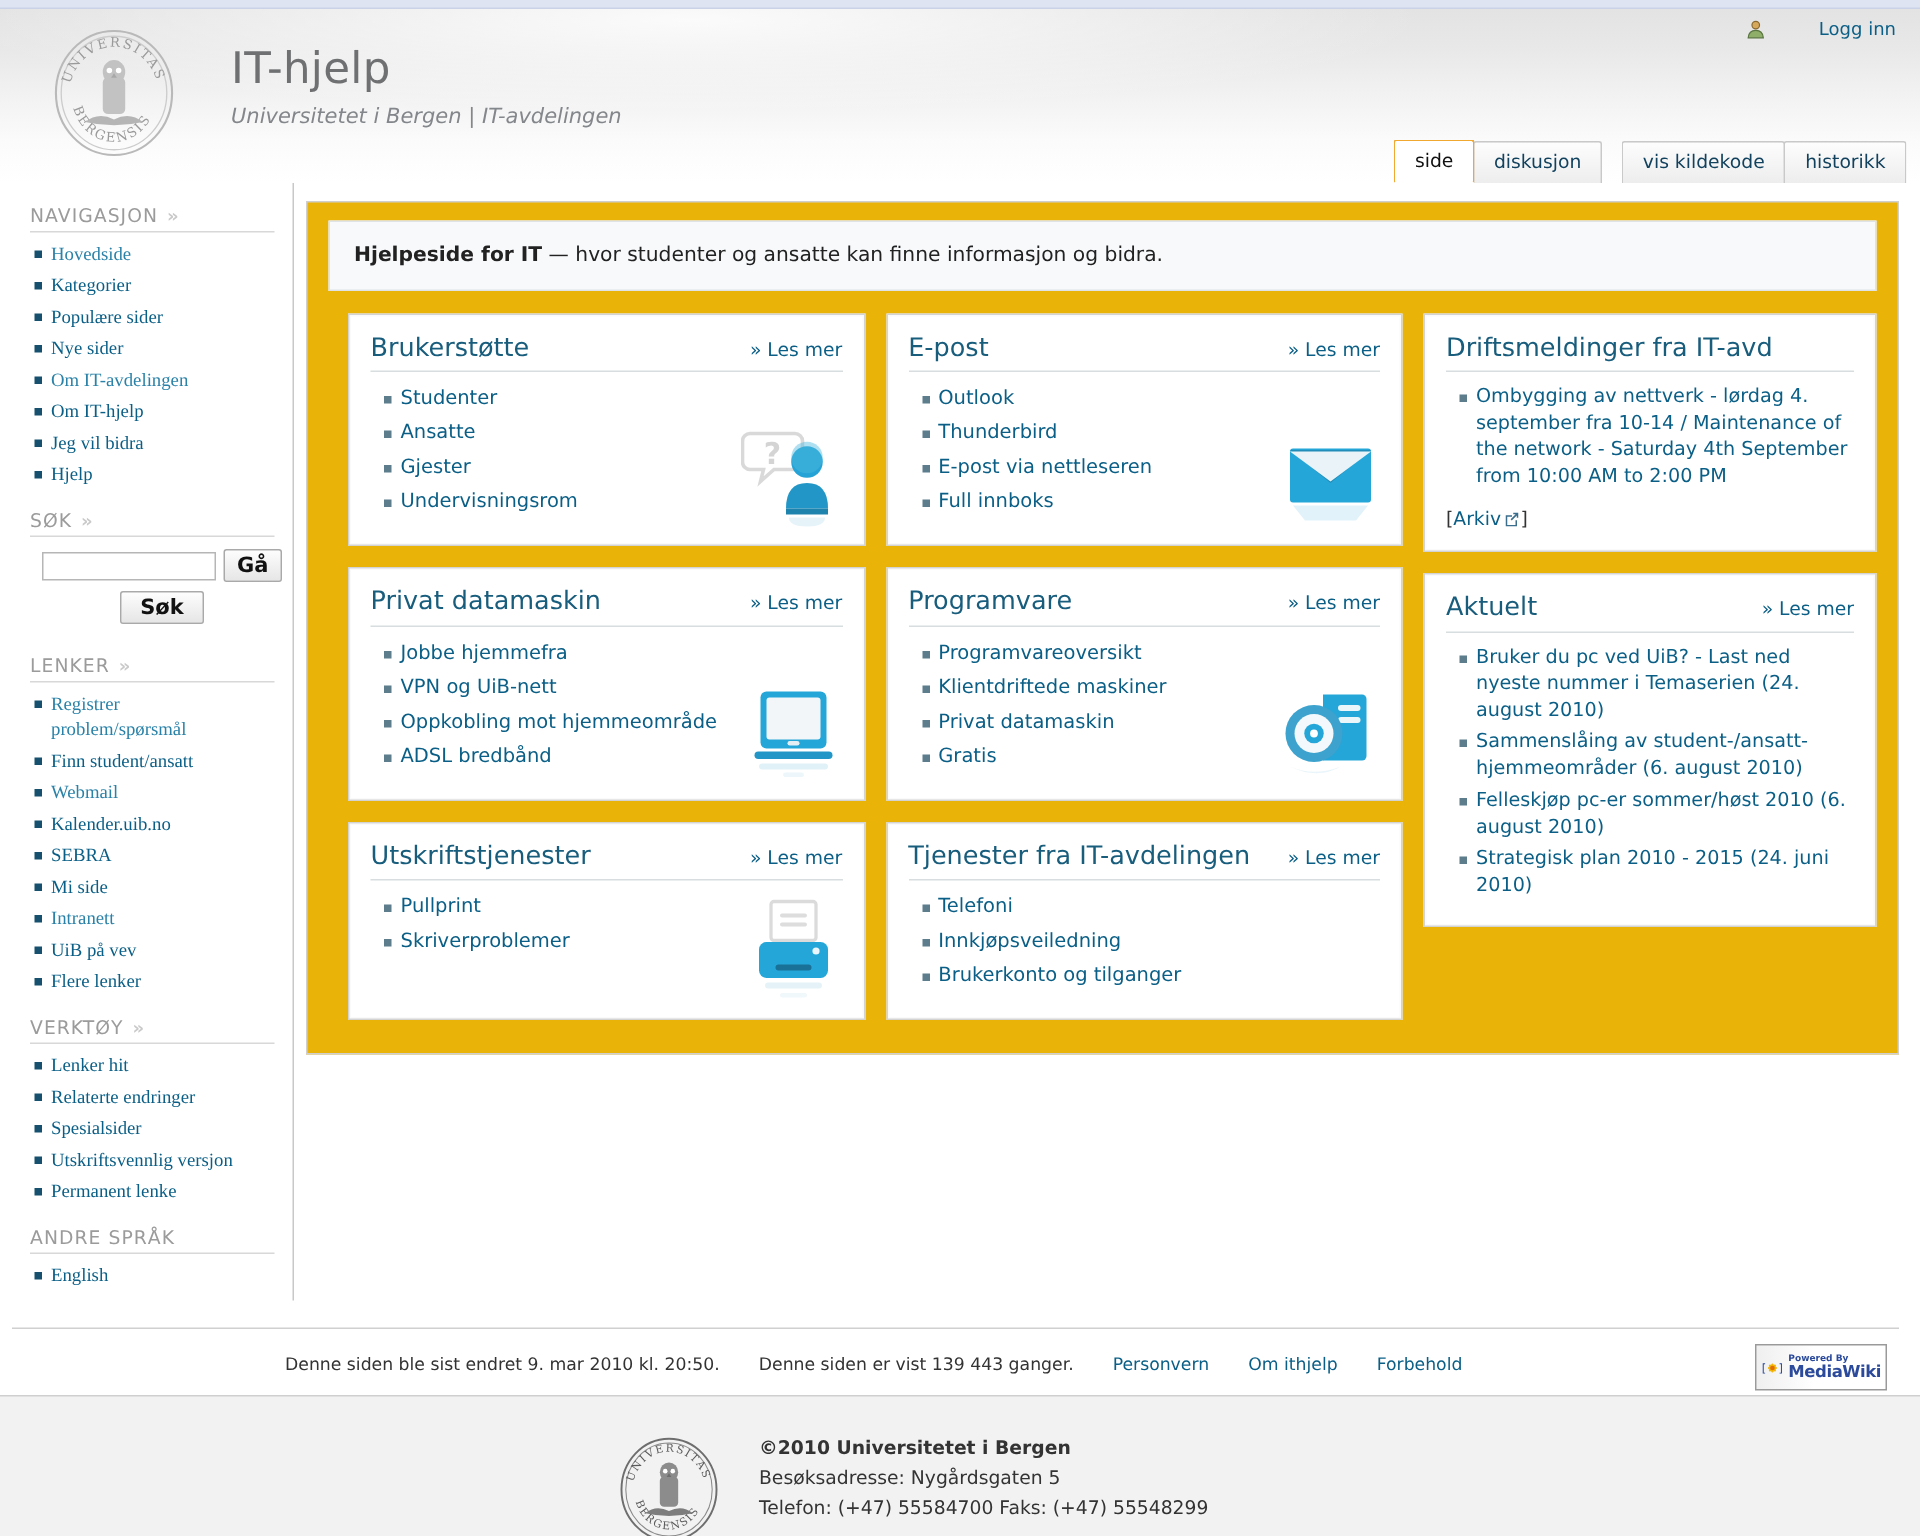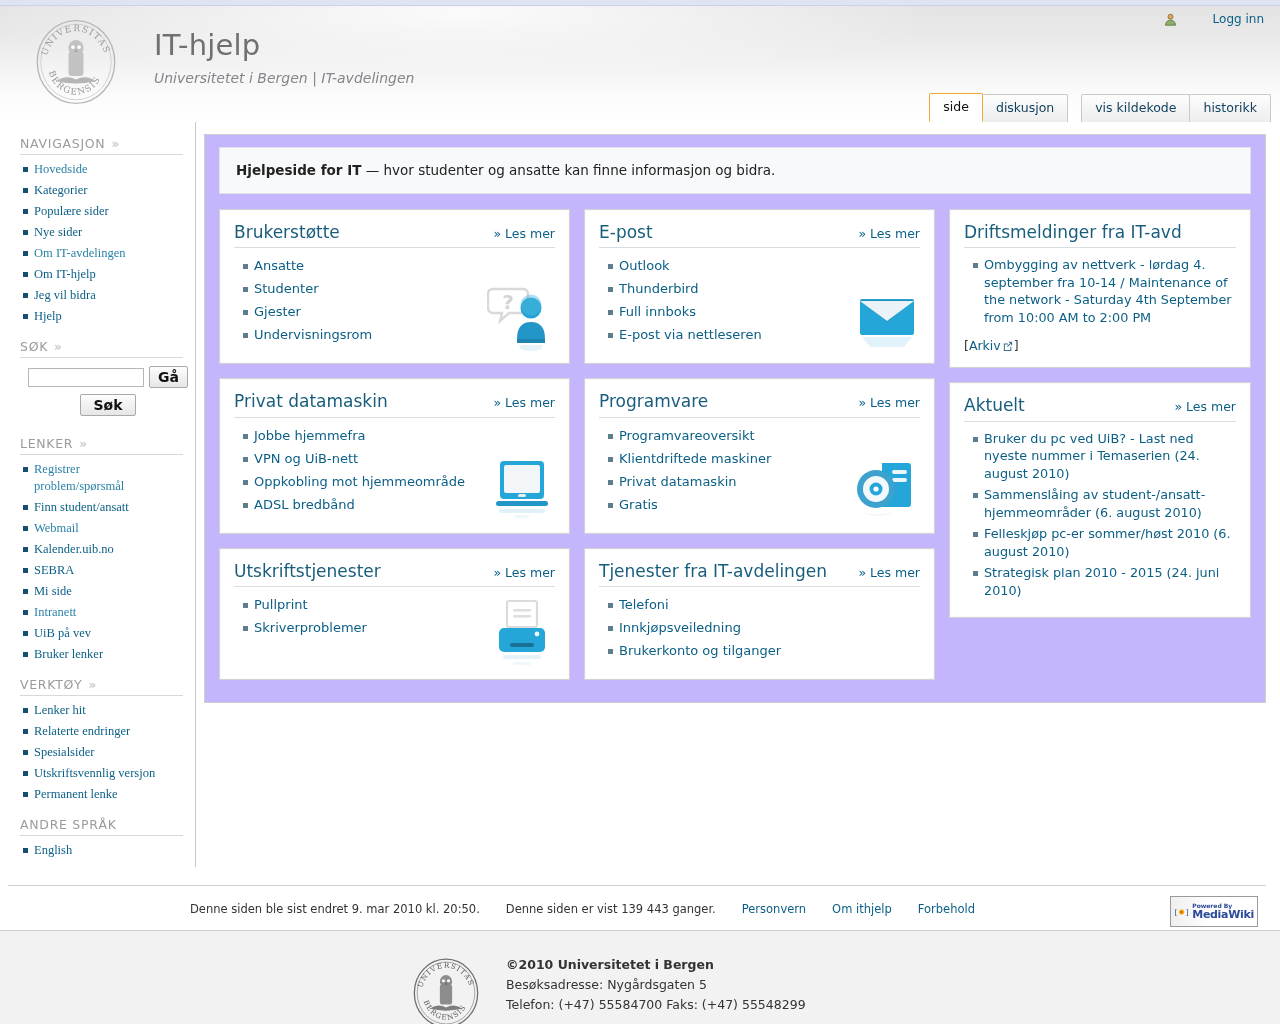--- a/index.html
+++ b/index.html
@@ -95,31 +95,31 @@
     font-family:inherit; font-size:14px; font-weight:bold;
     background:linear-gradient(to bottom,#fdfdfd,#e6e6e6);
     border:1px solid #a9a9a9; border-radius:2px;
     padding:2px 8px; cursor:pointer; color:#111;
   }
   .searchgo{ text-align:center; padding:6px 0 0 0; width:160px; }
   .searchgo .btn{ padding:2px 12px; }
 
   
   .content{
-    flex:1; margin:12px 14px 0 8px; background:#c4b5fd;
+    flex:1; margin:12px 14px 0 8px; background:#eab308;
     border:1px solid #cfcfcf; padding:12px 14px 22px 14px;
     min-height:560px;
   }
   .intro{
     background:#f7f9fb; border:1px solid #dfe3e6;
     padding:13px 16px; font-size:13.5px; color:#222; line-height:1.4;
   }
   .intro b{ font-weight:bold; }
 
-  .grid{ display:flex; gap:14px; margin-top:15px; align-items:flex-start; }
+  .grid{ display:flex; gap:14px; margin-top:15px; align-items:flex-start;margin-left:13px; }
   .col-left{ flex:1 1 auto; display:flex; flex-direction:column; gap:14px; min-width:0; }
   .col-right{ flex:0 0 302px; display:flex; flex-direction:column; gap:14px; }
   .row{ display:flex; gap:14px; }
 
   .card{
     border:1px solid #d3d3d3; background:#fff; position:relative;
     padding:12px 14px 14px 14px; flex:1 1 0; min-width:0;
     box-shadow:0 0 0 1px #fafafa inset;
   }
   .card-head{
@@ -269,21 +269,21 @@
       </h3>
       <ul>
         <li><a class="alt" href="#">Registrer problem/spørsmål</a></li>
         <li><a href="#">Finn student/ansatt</a></li>
         <li><a class="alt" href="#">Webmail</a></li>
         <li><a href="#">Kalender.uib.no</a></li>
         <li><a href="#">SEBRA</a></li>
         <li><a href="#">Mi side</a></li>
         <li><a class="alt" href="#">Intranett</a></li>
         <li><a href="#">UiB på vev</a></li>
-        <li><a href="#">Bruker lenker</a></li>
+        <li><a href="#">Flere lenker</a></li>
       </ul>
     </div>
 
     <div class="portlet">
       <h3>
         <span>VERKTØY</span>
         <span class="chev">»</span>
       </h3>
       <ul>
         <li><a href="#">Lenker hit</a></li>
@@ -315,22 +315,22 @@
       <div class="col-left">
 
         <div class="row">
 
           <div class="card">
             <div class="card-head">
               <h2>Brukerstøtte</h2>
               <a class="lesmer" href="#">» Les mer</a>
             </div>
             <ul>
+              <li><a href="#">Studenter</a></li>
               <li><a href="#">Ansatte</a></li>
-              <li><a href="#">Studenter</a></li>
               <li><a href="#">Gjester</a></li>
               <li><a href="#">Undervisningsrom</a></li>
             </ul>
             <svg class="card-icon" width="66" height="70" viewBox="0 0 66 70">
               <path d="M6 6 h30 a5 5 0 0 1 5 5 v14 a5 5 0 0 1 -5 5 h-14 l-9 8 2 -8 h-9 a5 5 0 0 1 -5 -5 v-14 a5 5 0 0 1 5 -5 z" fill="#fff" stroke="#d8d8d8" stroke-width="2.4"></path>
               <text x="21" y="26" font-size="20" fill="#d2d2d2" text-anchor="middle" font-family="DejaVu Sans, sans-serif" font-weight="bold">?</text>
               <circle cx="44" cy="25" r="10.5" fill="#1a9fd4"></circle>
               <circle cx="44" cy="22" r="10.5" fill="#45b6de" opacity=".45"></circle>
               <path d="M30 56 q0 -17 14 -17 t14 17 z" fill="#1791c4"></path>
               <rect x="30" y="56" width="28" height="4" fill="#147ea9"></rect>
@@ -339,22 +339,22 @@
           </div>
 
           <div class="card">
             <div class="card-head">
               <h2>E-post</h2>
               <a class="lesmer" href="#">» Les mer</a>
             </div>
             <ul>
               <li><a href="#">Outlook</a></li>
               <li><a href="#">Thunderbird</a></li>
+              <li><a href="#">E-post via nettleseren</a></li>
               <li><a href="#">Full innboks</a></li>
-              <li><a href="#">E-post via nettleseren</a></li>
             </ul>
             <svg class="card-icon" width="62" height="62" viewBox="0 0 62 62">
               <rect x="4" y="8" width="54" height="36" rx="2" fill="#1aa2d6"></rect>
               <path d="M4 9 L31 31 L58 9 Z" fill="#1687b5"></path>
               <path d="M4 10 L31 30 L58 10 Z" fill="#ffffff" opacity=".9"></path>
               <path d="M5 11 L31 32 L57 11 L57 9 L5 9 Z" fill="#5ec2e8" opacity=".0"></path>
               <path d="M6 46 h50 l-8 10 h-34 z" fill="#bfe4f3" opacity=".5"></path>
             </svg>
           </div>
         </div>

